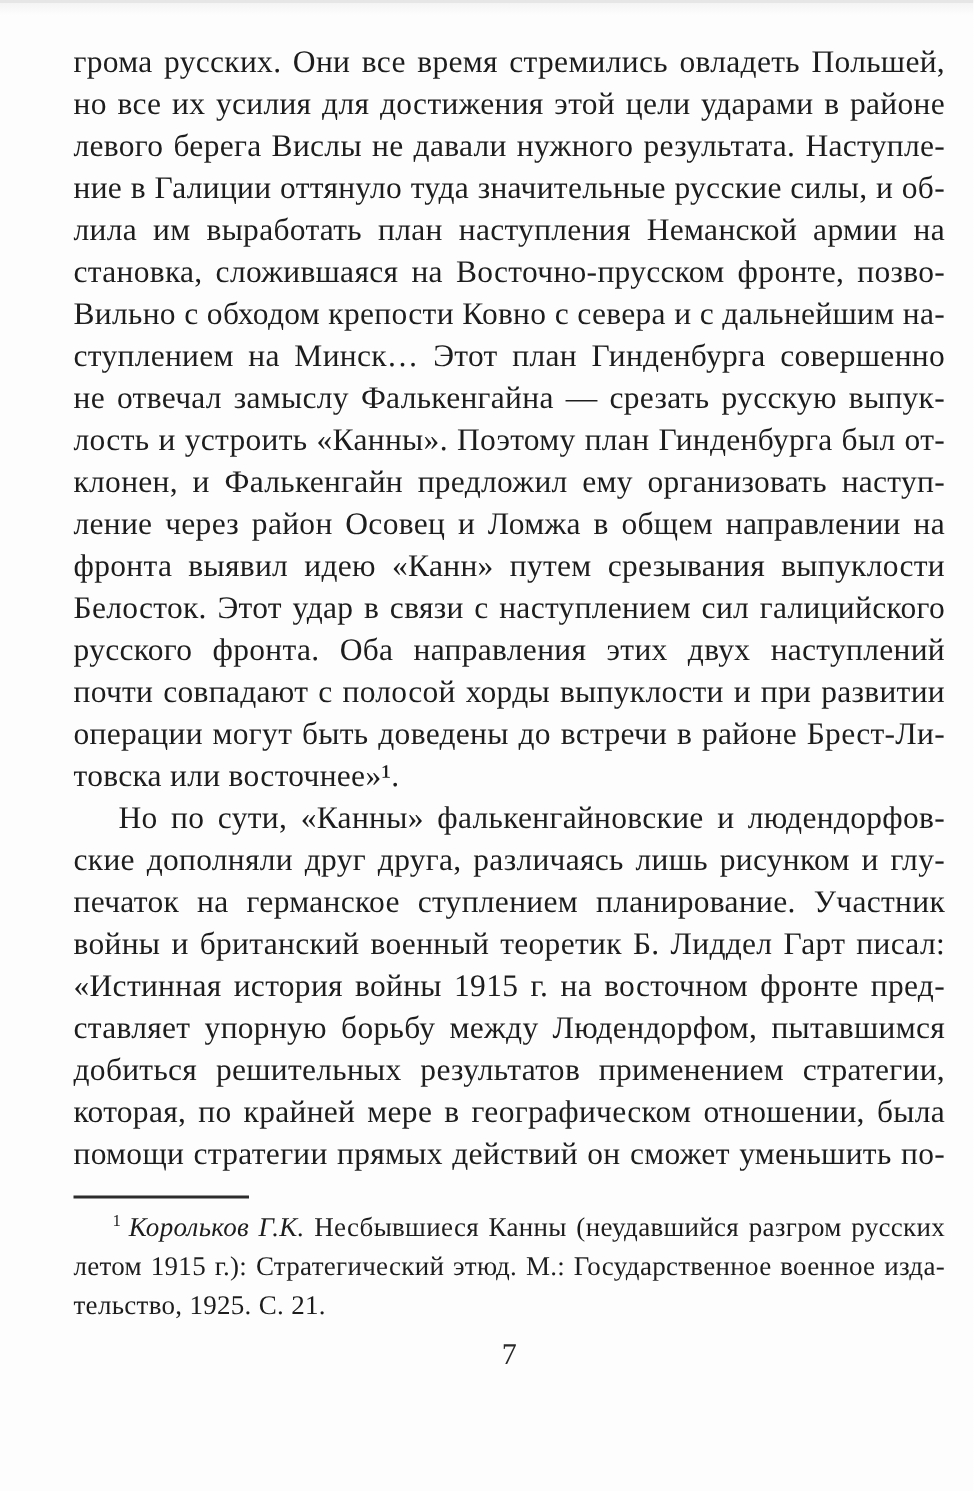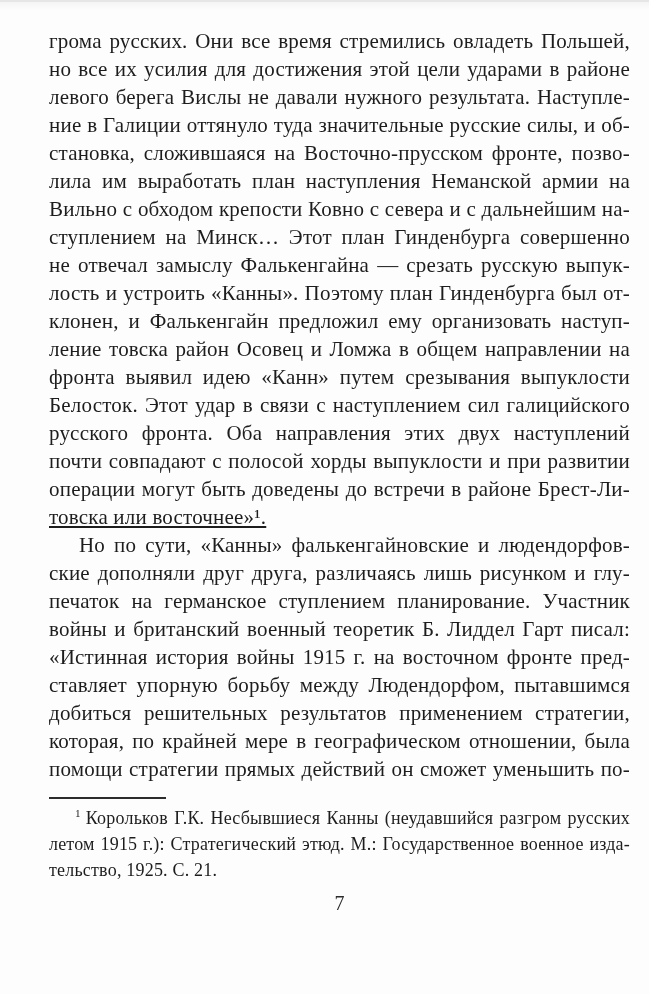--- a/index.html
+++ b/index.html
@@ -30,21 +30,20 @@
   .paragraph .line {
     font-size: 21px;
     line-height: 28px;
     text-align: justify;
     text-align-last: justify;
     white-space: normal;
     letter-spacing: 0.2px;
   }
   .paragraph .line.line-last {
     text-align-last: left;
-    text-decoration: underline;
   }
   .paragraph .line.line-indent {
     padding-left: 30px;
   }
   
   .footnote {
     margin-top: 14px;
   }
   .footnote-rule {
     width: 117px;
@@ -62,20 +61,21 @@
   .fn-first {
     padding-left: 26px;
   }
   .fn-first sup {
     font-size: 0.62em;
     vertical-align: super;
     line-height: 0;
     margin-right: 5px;
   }
   .fn-author {
+    font-style: italic;
   }
   .fn-cont .line.line-last {
     text-align-last: left;
   }
   
   .page-number {
     margin-top: 7px;
     text-align: center;
     font-size: 20px;
     line-height: 26px;
@@ -87,28 +87,28 @@
 
 <div class="page">
   <div class="content">
 
     <div class="body-text">
       <div class="paragraph">
           <div class="line">грома русских. Они все время стремились овладеть Польшей,</div>
           <div class="line">но все их усилия для достижения этой цели ударами в районе</div>
           <div class="line">левого берега Вислы не давали нужного результата. Наступле-</div>
           <div class="line">ние в Галиции оттянуло туда значительные русские силы, и об-</div>
+          <div class="line">лила им выработать план наступления Неманской армии на</div>
           <div class="line">становка, сложившаяся на Восточно-прусском фронте, позво-</div>
-          <div class="line">лила им выработать план наступления Неманской армии на</div>
           <div class="line">Вильно с обходом крепости Ковно с севера и с дальнейшим на-</div>
           <div class="line">ступлением на Минск… Этот план Гинденбурга совершенно</div>
           <div class="line">не отвечал замыслу Фалькенгайна — срезать русскую выпук-</div>
           <div class="line">лость и устроить «Канны». Поэтому план Гинденбурга был от-</div>
           <div class="line">клонен, и Фалькенгайн предложил ему организовать наступ-</div>
-          <div class="line">ление товска район Осовец и Ломжа в общем направлении на</div>
+          <div class="line">ление через район Осовец и Ломжа в общем направлении на</div>
           <div class="line">фронта выявил идею «Канн» путем срезывания выпуклости</div>
           <div class="line">Белосток. Этот удар в связи с наступлением сил галицийского</div>
           <div class="line">русского фронта. Оба направления этих двух наступлений</div>
           <div class="line">почти совпадают с полосой хорды выпуклости и при развитии</div>
           <div class="line">операции могут быть доведены до встречи в районе Брест-Ли-</div>
           <div class="line line-last">товска или восточнее»¹.</div>
         </div>
       <div class="paragraph">
           <div class="line line-indent">Но по сути, «Канны» фалькенгайновские и людендорфов-</div>
           <div class="line">ские дополняли друг друга, различаясь лишь рисунком и глу-</div>

